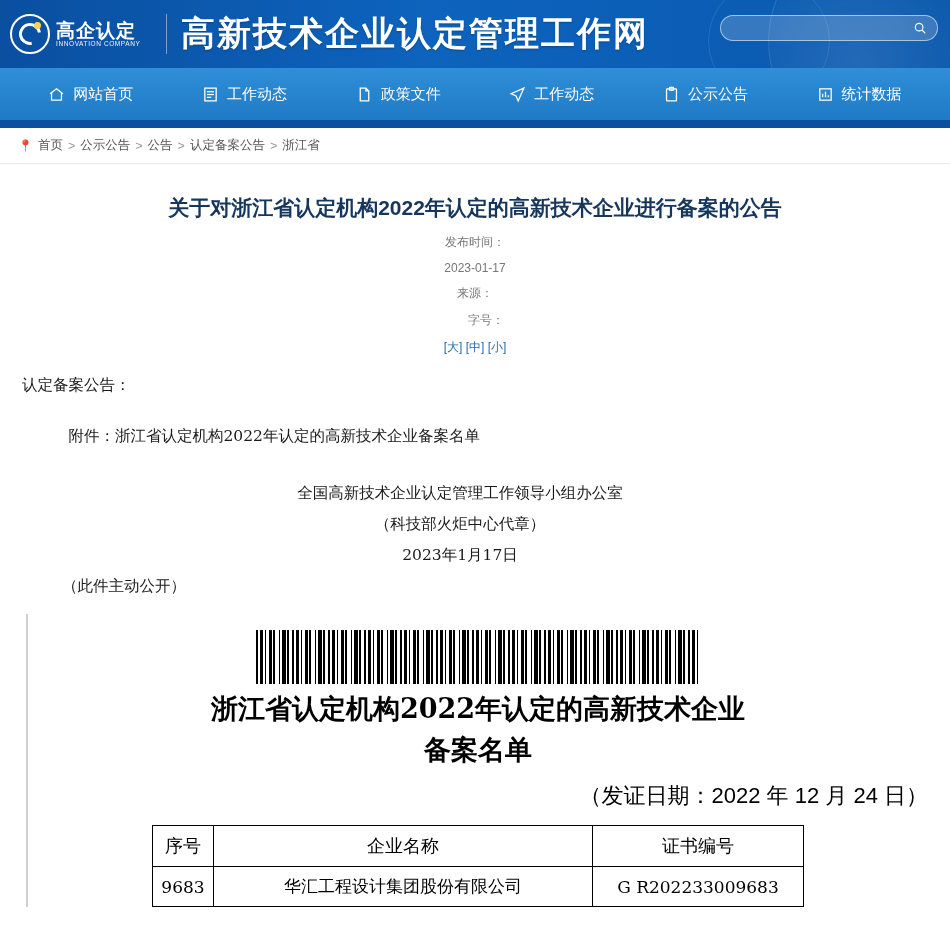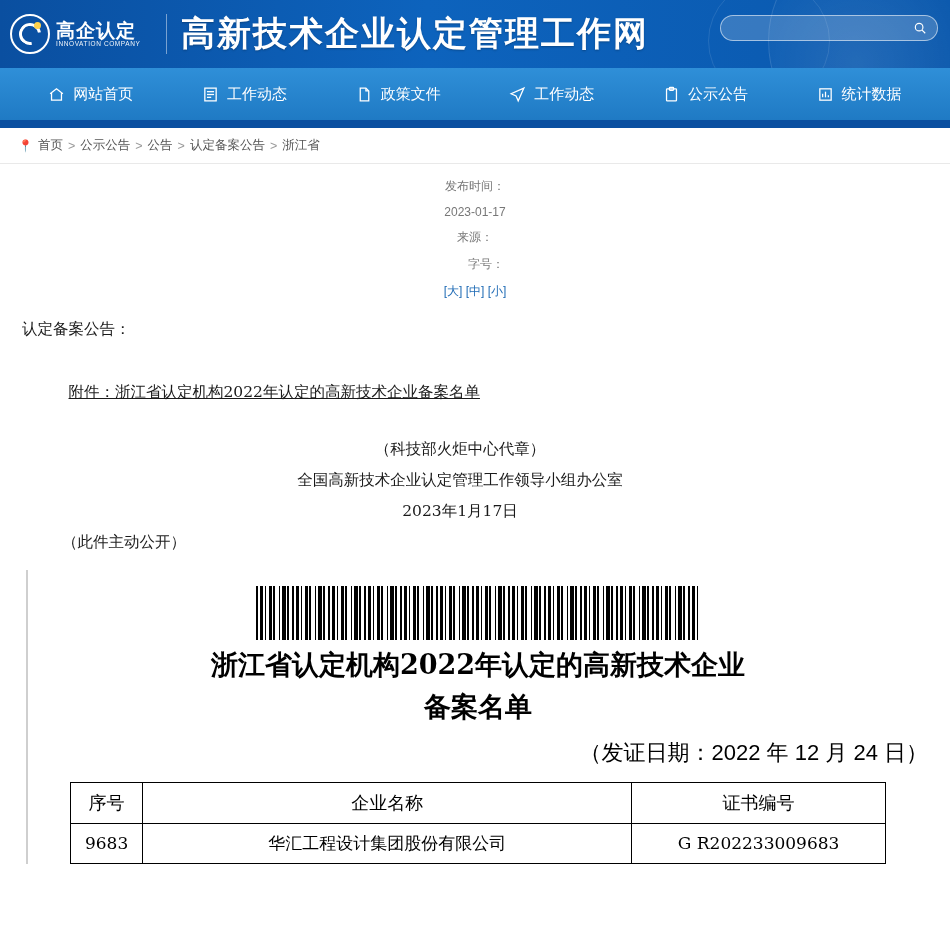--- a/index.html
+++ b/index.html
@@ -170,21 +170,21 @@
   .art-meta .sizes { color: #1f6bb5; }
   .art-meta .sizes span { cursor: pointer; }
 
   .body-text {
     font-family: "DejaVu Serif", "Liberation Serif", serif;
     font-size: 15.5px;
     color: #1a1a1a;
     line-height: 2.0;
   }
   .p-indent { text-indent: 2em; }
-  .p-attach { text-indent: 3em; margin-top: 32px; text-decoration: underline; }
+  .p-attach { text-indent: 3em; margin-top: 20px; }
   .signature { text-align: center; margin-top: 26px; line-height: 2.0; }
   .signature .line { display: block; }
   .sig-1 { padding-right: 30px; }
   .sig-2 { padding-right: 30px; }
   .sig-3 { padding-right: 30px; }
   .public-note { padding-left: 40px; }
 
   .attachment-link {
     font-size: 13px;
     color: #222;
@@ -235,21 +235,21 @@
   .pdf-date {
     text-align: right;
     font-family: Liberation Sans, sans-serif;
     font-size: 22px;
     color: #000;
     padding: 10px 0 14px 0;
   }
   table.cert-table {
     border-collapse: collapse;
     margin: 0 auto;
-    width: 816px;
+    width: 652px;
     font-family: "DejaVu Serif", "Liberation Serif", serif;
   }
   table.cert-table th, table.cert-table td {
     border: 1.5px solid #000;
     text-align: center;
     font-size: 17px;
     font-weight: normal;
     padding: 8px 4px;
     color: #000;
   }
@@ -340,40 +340,41 @@
   <a href="#">公示公告</a>
   <span class="sep">&gt;</span>
   <a href="#">公告</a>
   <span class="sep">&gt;</span>
   <a href="#">认定备案公告</a>
   <span class="sep">&gt;</span>
   <a href="#">浙江省</a>
 </div>
 
 <div class="article">
+  <div class="art-title">关于对浙江省认定机构2022年认定的高新技术企业进行备案的公告</div>
 
   <div class="art-meta">
     <span>发布时间：</span>
     <span>2023-01-17</span>
     <span>来源：</span>
     <span class="fs-label">字号：</span>
     <span class="sizes">
       <span>[大]</span>
       <span>[中]</span>
       <span>[小]</span>
     </span>
   </div>
 
   <div class="body-text">
     <p>认定备案公告：</p>
     <p class="p-attach">附件：浙江省认定机构2022年认定的高新技术企业备案名单</p>
 
     <div class="signature">
+      <span class="line sig-1">全国高新技术企业认定管理工作领导小组办公室</span>
       <span class="line sig-2">（科技部火炬中心代章）</span>
-      <span class="line sig-1">全国高新技术企业认定管理工作领导小组办公室</span>
       <span class="line sig-3">2023年1月17日</span>
     </div>
 
     <div class="public-note">（此件主动公开）</div>
   </div>
 
 
   <div class="pdf-preview">
     <div class="barcode-wrap">
       <div class="barcode"></div>

